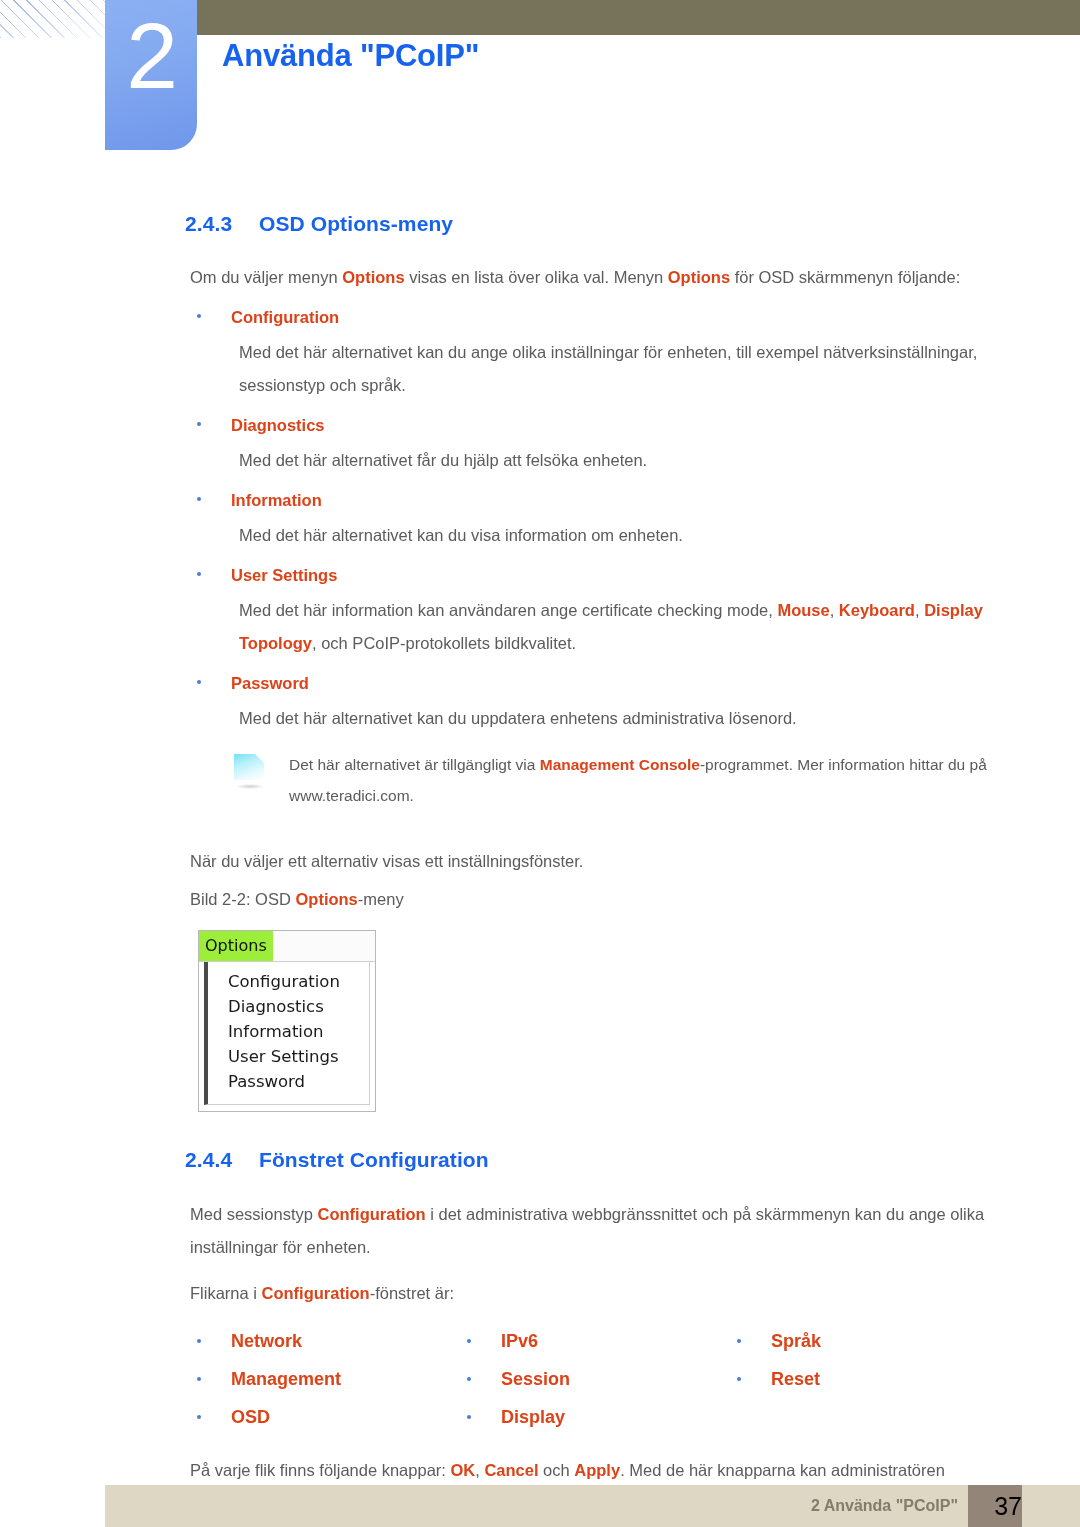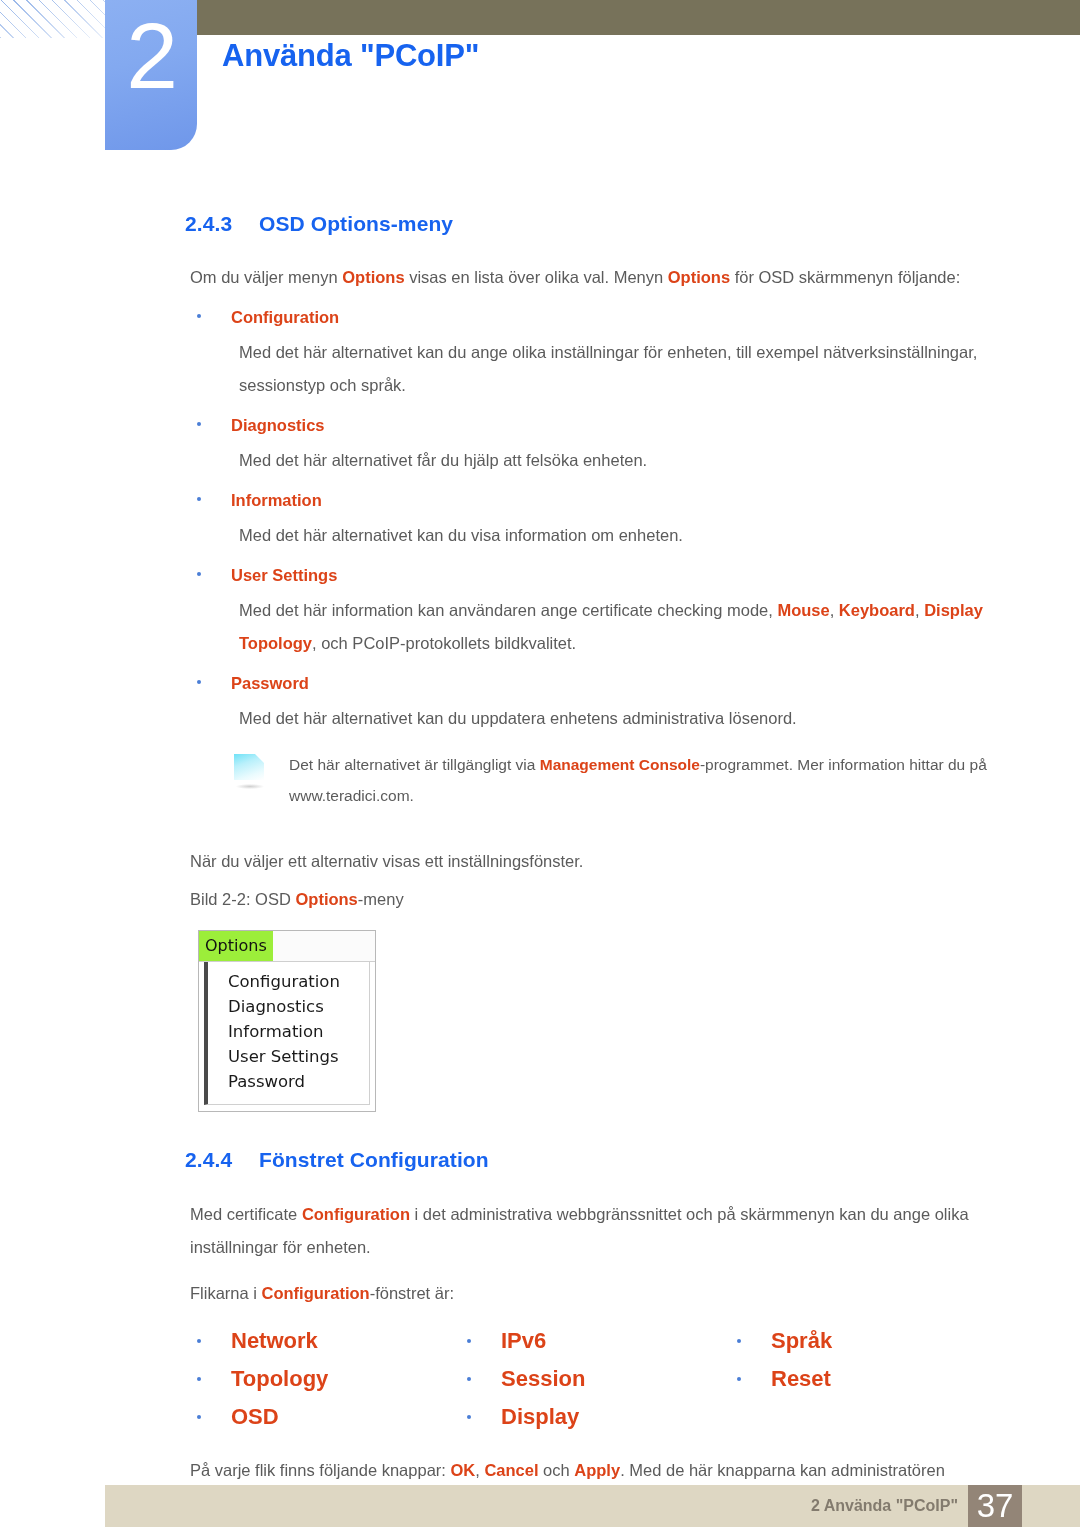--- a/index.html
+++ b/index.html
@@ -208,21 +208,21 @@
   .col-bullets .col .row {
     position: relative;
     height: 38px;
     line-height: 38px;
   }
   .col-bullets .col .row .bullet-dot { top: 17px; }
   .col-bullets .col .row .lbl {
     margin-left: 34px;
     color: #dc4318;
     font-weight: bold;
-    font-size: 22px;
+    font-size: 18px;
   }
 
   
   .footer {
     position: absolute;
     left: 105px; top: 1485px;
     width: 975px; height: 42px;
     background: #ded7c3;
   }
   .footer-text {
@@ -232,24 +232,24 @@
     font-size: 16px;
     color: #837b6e;
     font-weight: bold;
     white-space: nowrap;
   }
   .footer-page {
     position: absolute;
     left: 863px; top: 0;
     width: 54px; height: 42px;
     background: #938577;
-    color: #ffffff;
-    font-size: 33px;
+    color: #000000;
+    font-size: 25px;
     line-height: 42px;
-    text-align: center;
+    text-align: right;
   }
 </style>
 </head>
 <body>
 
 <div class="header">
   <div class="hatch"></div>
   <div class="olive-bar"></div>
   <div class="chapter-tab">
     <div class="chapter-num">2</div>
@@ -321,28 +321,28 @@
       <div class="figure-item">Information</div>
       <div class="figure-item">User Settings</div>
       <div class="figure-item">Password</div>
     </div>
   </div>
 
   <h2 class="section" style="margin-left:185px; margin-top:36px;">
     <span class="num">2.4.4</span><span>Fönstret Configuration</span>
   </h2>
 
-  <p class="body" style="margin-left:190px; margin-top:26px;"><span>Med certificate </span><span class="hl">Configuration</span><span> i det administrativa webbgränssnittet och på skärmmenyn kan du ange olika inställningar för enheten.</span></p>
+  <p class="body" style="margin-left:190px; margin-top:26px;"><span>Med sessionstyp </span><span class="hl">Configuration</span><span> i det administrativa webbgränssnittet och på skärmmenyn kan du ange olika inställningar för enheten.</span></p>
 
   <p class="body" style="margin-left:190px; margin-top:13px;"><span>Flikarna i </span><span class="hl">Configuration</span><span>-fönstret är:</span></p>
 
   <div class="col-bullets" style="margin-left:197px; margin-top:12px;">
     <div class="col">
       <div class="row"><span class="bullet-dot"></span><span class="lbl">Network</span></div>
-      <div class="row"><span class="bullet-dot"></span><span class="lbl">Topology</span></div>
+      <div class="row"><span class="bullet-dot"></span><span class="lbl">Management</span></div>
       <div class="row"><span class="bullet-dot"></span><span class="lbl">OSD</span></div>
     </div>
     <div class="col">
       <div class="row"><span class="bullet-dot"></span><span class="lbl">IPv6</span></div>
       <div class="row"><span class="bullet-dot"></span><span class="lbl">Session</span></div>
       <div class="row"><span class="bullet-dot"></span><span class="lbl">Display</span></div>
     </div>
     <div class="col">
       <div class="row"><span class="bullet-dot"></span><span class="lbl">Språk</span></div>
       <div class="row"><span class="bullet-dot"></span><span class="lbl">Reset</span></div>

